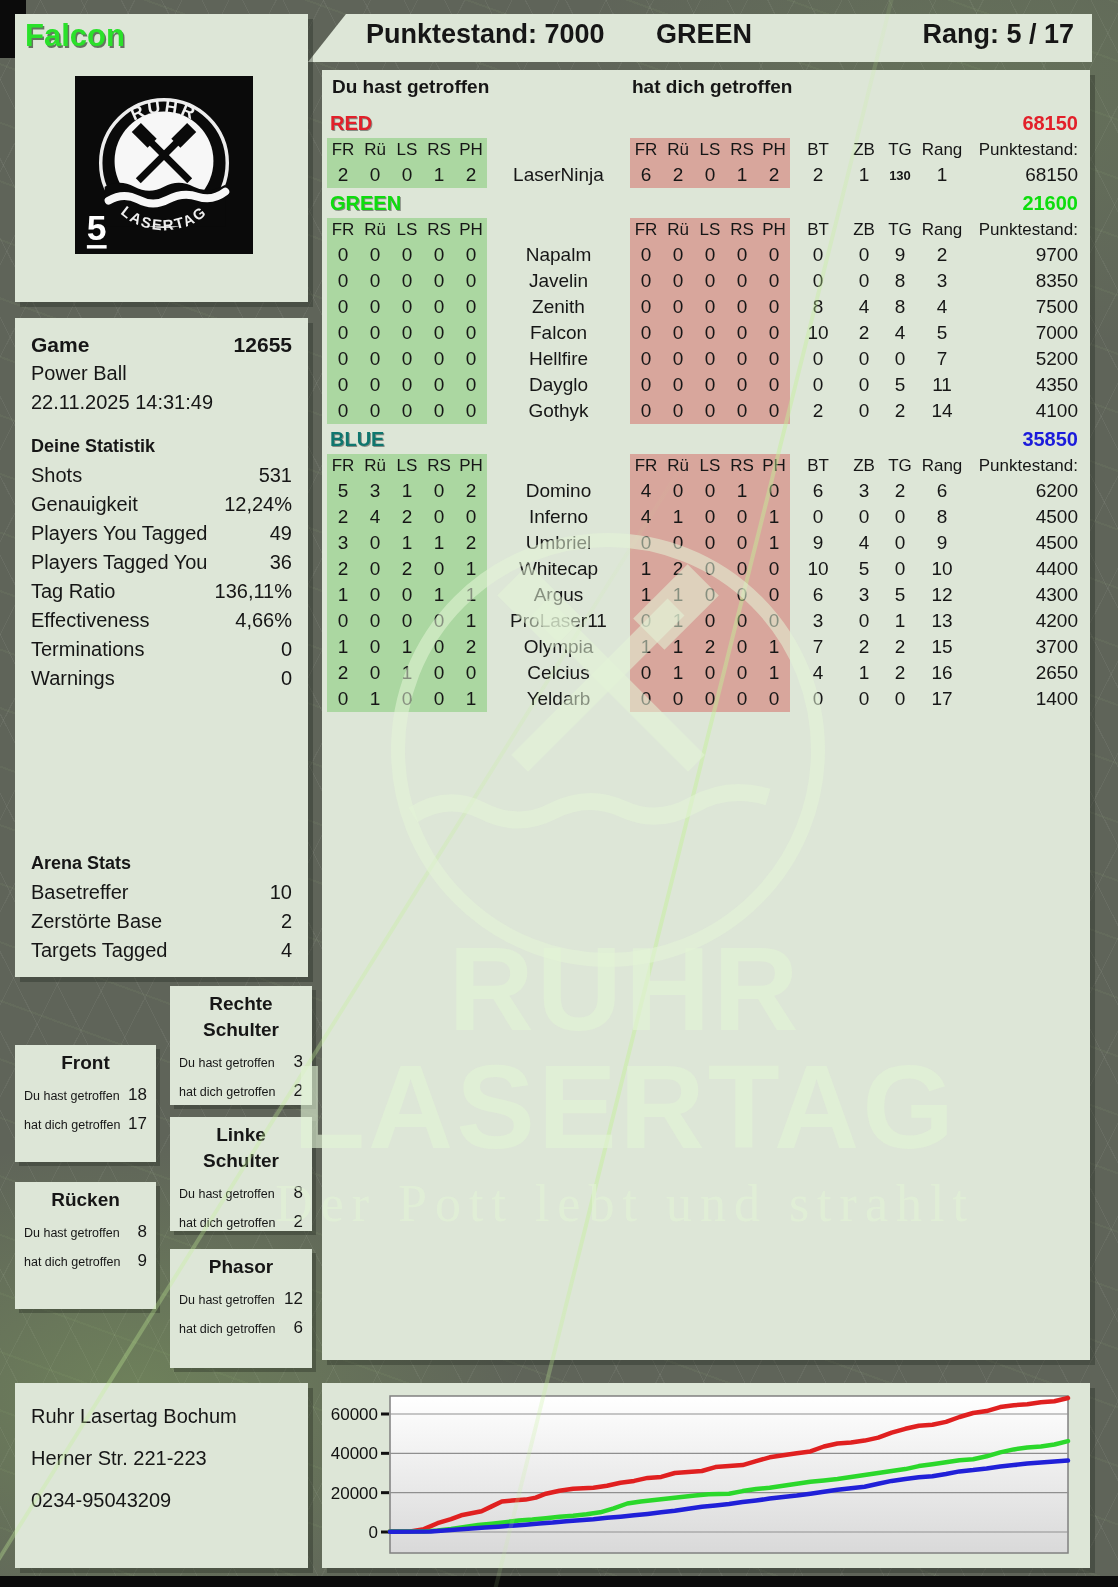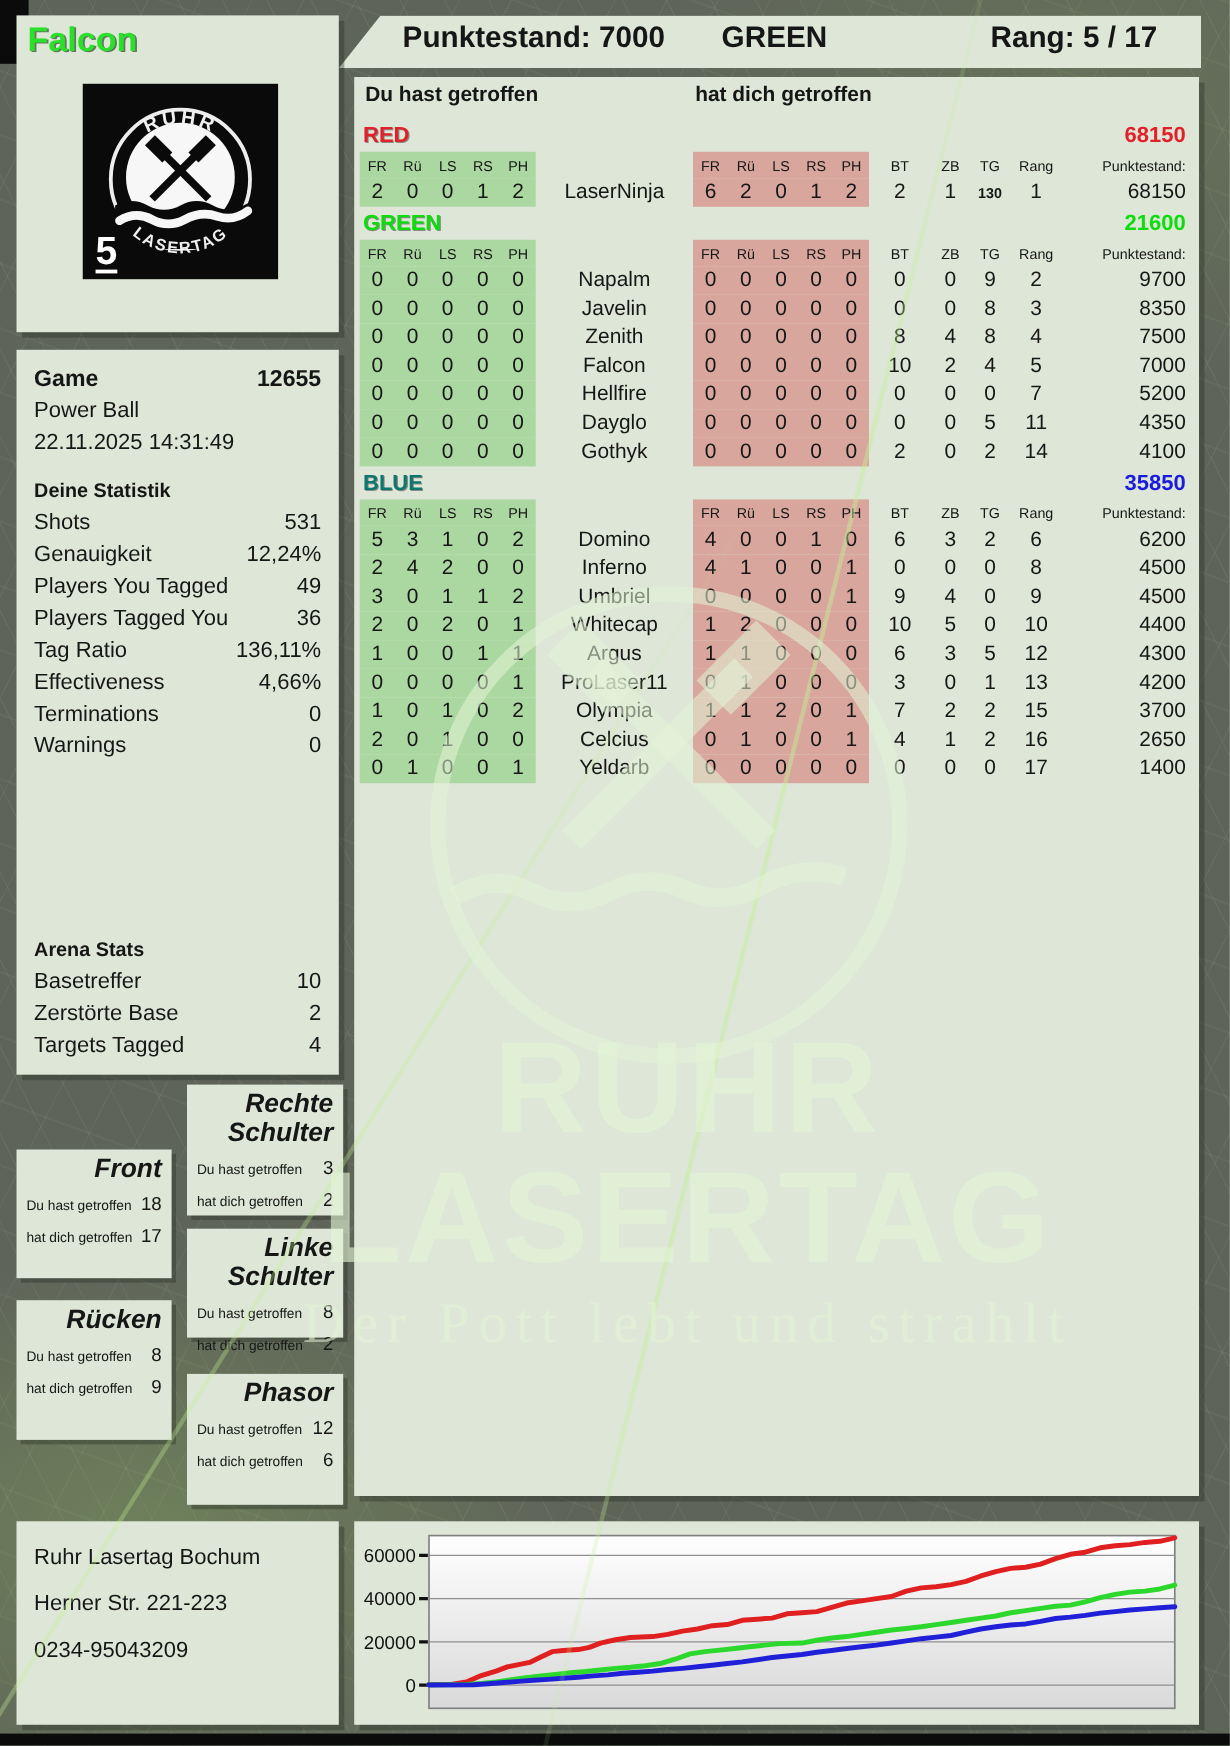--- a/index.html
+++ b/index.html
@@ -19,62 +19,62 @@
   .bottom-bar{position:absolute;left:0;bottom:0;width:100%;height:11px;background:#0b0b0b;}
 
   .panel{position:absolute;background:#dde6d7;box-shadow:5px 5px 0 rgba(35,39,32,0.35);}
 
   
   .header-strip{left:308px;top:14px;width:784px;height:48px;
     clip-path:polygon(38px 0,100% 0,100% 100%,0 100%);box-shadow:none;}
   .header-strip .htxt{position:absolute;top:5px;font-size:27px;font-weight:bold;white-space:nowrap;}
   .h-score{left:58px;}
   .h-team{left:348px;}
-  .h-rank{right:40px;}
+  .h-rank{right:18px;}
 
   
   .logo-box{left:15px;top:14px;width:293px;height:288px;}
   .player-name{position:absolute;left:10px;top:4px;font-size:31px;font-weight:bold;color:#2ae12a;
     text-shadow:1.5px 1.5px 0 rgba(20,40,16,0.6);}
   .logo-sq{position:absolute;left:60px;top:62px;}
 
   .info-box{left:15px;top:318px;width:293px;height:659px;padding:0;}
   .info-inner{position:absolute;inset:12px 16px;display:flex;flex-direction:column;}
   .irow{display:flex;justify-content:space-between;align-items:baseline;font-size:20px;line-height:29px;}
   .irow.bold{font-weight:bold;font-size:21px;}
   .sec-title{font-weight:bold;font-size:18px;line-height:30px;}
   .gap-sm{height:14px;}
   .gap-grow{flex:1;}
 
   
   .zone{position:absolute;background:#dde6d7;box-shadow:4px 4px 0 rgba(35,39,32,0.35);padding:5px 9px;box-sizing:border-box;}
   .zone-rechte-schulter{left:170px;top:986px;width:142px;height:119px;}
   .zone-front{left:15px;top:1045px;width:141px;height:117px;}
-  .zone-linke-schulter{left:170px;top:1117px;width:142px;height:99px;}
+  .zone-linke-schulter{left:170px;top:1117px;width:142px;height:114px;}
   .zone-ruecken{left:15px;top:1182px;width:141px;height:127px;}
   .zone-phasor{left:170px;top:1249px;width:142px;height:119px;}
-  .zone-title{font-size:24px;font-weight:bold;text-align:right;line-height:26px;font-style:italic;}
+  .zone-title{font-size:19px;font-weight:bold;text-align:center;line-height:26px;}
   .zone-row{display:flex;justify-content:space-between;align-items:baseline;margin-top:9px;}
   .zone-row .zl{font-size:12.5px;}
   .zone-row .zv{font-size:17px;}
 
   .addr-box{left:15px;top:1383px;width:293px;height:185px;padding:12px 16px;box-sizing:border-box;}
   .addr-line{font-size:20px;line-height:42px;white-space:nowrap;}
 
   
   .main-panel{left:322px;top:70px;width:768px;height:1290px;overflow:hidden;}
   .lbl-you{position:absolute;left:10px;top:6px;font-size:19px;font-weight:bold;}
   .lbl-them{position:absolute;left:310px;top:6px;font-size:19px;font-weight:bold;}
   #score-body{position:absolute;left:0;top:38px;right:0;}
   .team-row{display:flex;justify-content:space-between;align-items:center;height:30px;margin:0 12px 0 8px;
     font-size:20px;font-weight:bold;}
   .team-name{text-shadow:1px 1px 0 rgba(30,30,30,0.45);}
   .trow{display:grid;grid-template-columns:160px 143px 160px 56px 36px 36px 48px 1fr;
     align-items:stretch;margin:0 12px 0 5px;height:26px;font-size:19px;}
-  .trow.thead{height:24px;font-size:13px;}
+  .trow.thead{height:24px;font-size:17px;}
   .c5{display:grid;grid-template-columns:repeat(5,32px);}
   .c5 span{display:flex;align-items:center;justify-content:center;}
   .c5.you{background:#abd7a1;}
   .c5.them{background:#d8a69c;}
   .tc{display:flex;align-items:center;justify-content:center;}
   .tc.name{justify-content:center;}
   .tc.pk{justify-content:flex-end;}
   .tg-small{font-size:13px;font-weight:bold;}
 
   

